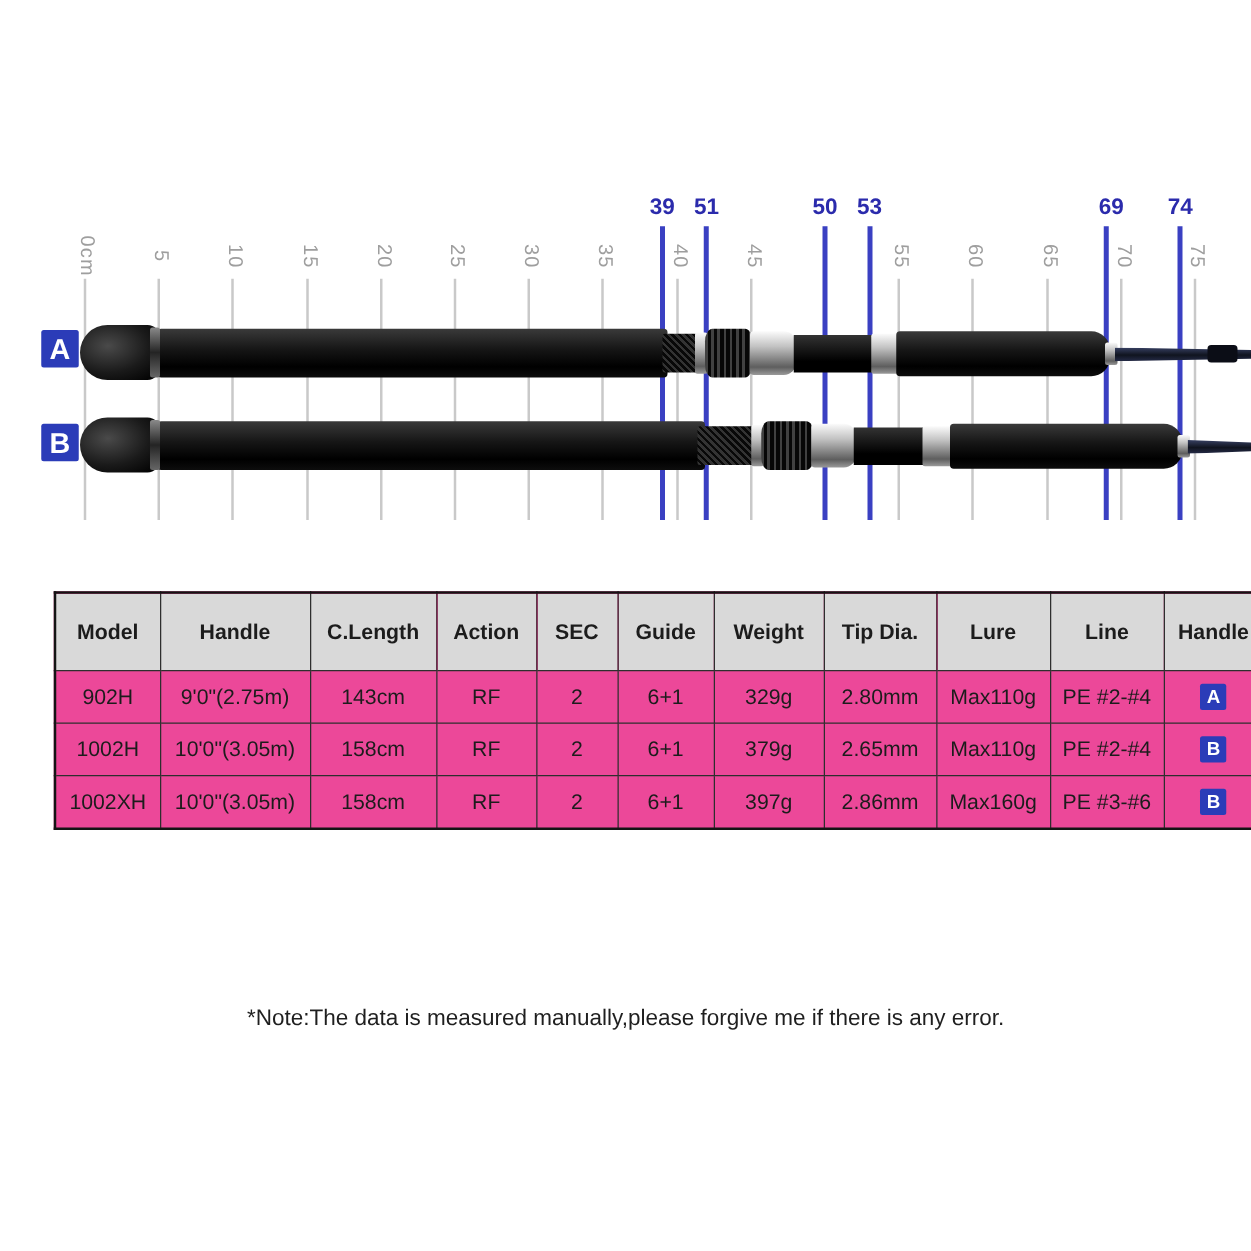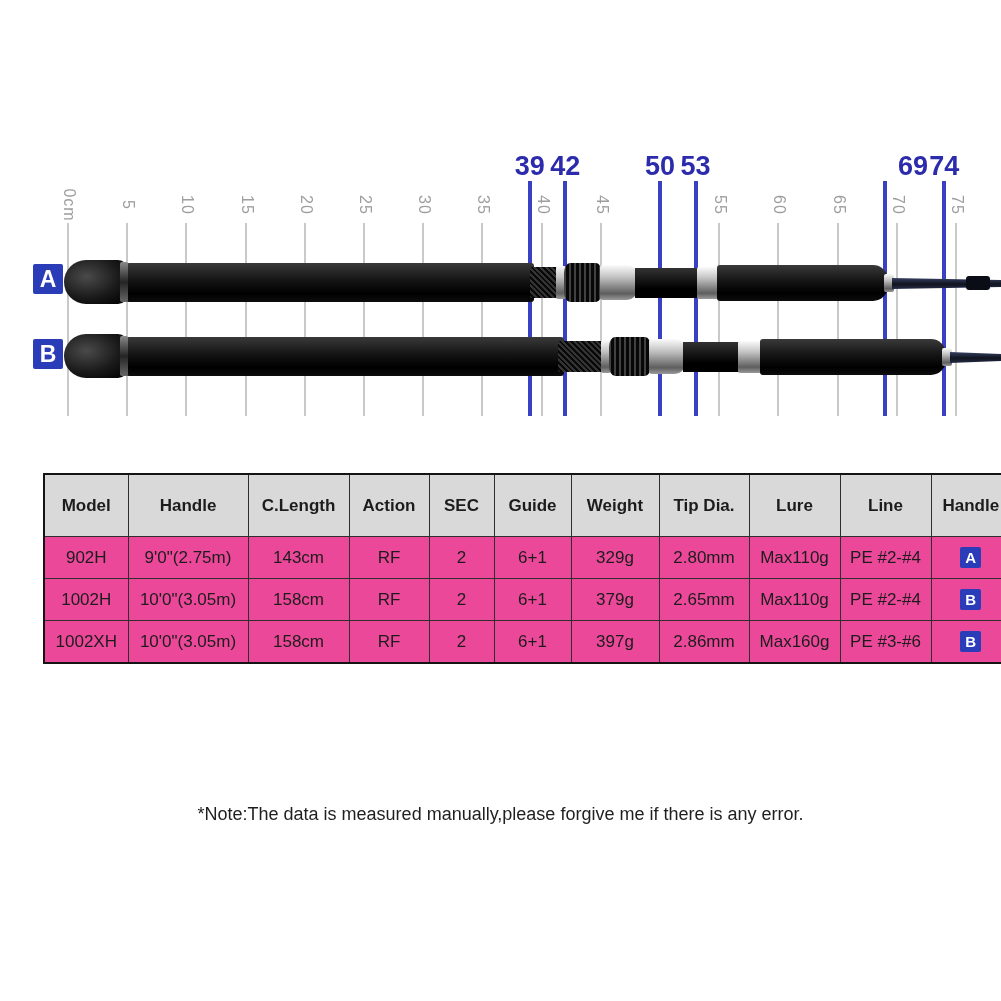--- a/index.html
+++ b/index.html
@@ -29,21 +29,21 @@
     position:absolute;top:205px;
     transform:translate(-50%,-50%) rotate(90deg);
     font-size:16px;color:var(--tick-label);white-space:nowrap;letter-spacing:1px;
   }
   .hl-line{
     position:absolute;top:181px;height:235px;width:4px;
     background:var(--accent-line);transform:translateX(-50%);
   }
   .hl-label{
     position:absolute;top:166px;transform:translate(-50%,-50%);
-    font-size:27px;font-weight:bold;color:var(--accent-text);white-space:nowrap;
+    font-size:18px;font-weight:bold;color:var(--accent-text);white-space:nowrap;
   }
 
   
   .rp{position:absolute;}
   .grip{background:linear-gradient(180deg,#3a3a3a,#161616 42%,#000 78%,#0d0d0d);}
   .butt{background:radial-gradient(ellipse at 35% 38%,#4a4a4a,#1a1a1a 55%,#000 95%);}
   .ringd{background:linear-gradient(180deg,#8a8a8a,#242424 50%,#666);border-radius:2px;}
   .silver{background:linear-gradient(180deg,#fbfbfb,#c2c2c2 35%,#5e5e5e 82%,#9a9a9a);}
   .knurl{background:repeating-linear-gradient(90deg,#414141 0 2px,#070707 2px 5px);}
   .texture{background:repeating-linear-gradient(45deg,#333 0 2px,#080808 2px 4px);border-radius:2px;}
@@ -112,27 +112,27 @@
     <div class="tick-label" style="left: 779.4px;">60</div>
     <div class="tick-line" style="left: 837.6px;"></div>
     <div class="tick-label" style="left: 838.6px;">65</div>
     <div class="tick-line" style="left: 896.8px;"></div>
     <div class="tick-label" style="left: 897.8px;">70</div>
     <div class="tick-line" style="left: 956px;"></div>
     <div class="tick-label" style="left: 957px;">75</div>
     <div class="hl-line" style="left: 529.76px;"></div>
     <div class="hl-label" style="left: 529.76px;">39</div>
     <div class="hl-line" style="left: 565.28px;"></div>
-    <div class="hl-label" style="left: 565.28px;">42</div>
+    <div class="hl-label" style="left: 565.28px;">51</div>
     <div class="hl-line" style="left: 660px;"></div>
     <div class="hl-label" style="left: 660px;">50</div>
     <div class="hl-line" style="left: 695.52px;"></div>
     <div class="hl-label" style="left: 695.52px;">53</div>
     <div class="hl-line" style="left: 884.96px;"></div>
-    <div class="hl-label" style="left: 913px; text-align: right;">69</div>
+    <div class="hl-label" style="left: 889px; text-align: right;">69</div>
     <div class="hl-line" style="left: 944.16px;"></div>
     <div class="hl-label" style="left: 944.16px;">74</div>
   </div>
 
 <div>
   <div class="rp grip" style="left:126px;top:263px;width:408px;height:39px;border-radius:3px"></div>
   <div class="rp butt" style="left:64px;top:260px;width:64px;height:44px;border-radius:22px 10px 10px 22px / 22px 10px 10px 22px"></div>
   <div class="rp ringd" style="left:120px;top:262px;width:8px;height:40px"></div>
   <div class="rp texture" style="left:530px;top:267px;width:28px;height:31px"></div>
   <div class="rp silver" style="left:556px;top:266px;width:10px;height:33px;border-radius:2px"></div>

